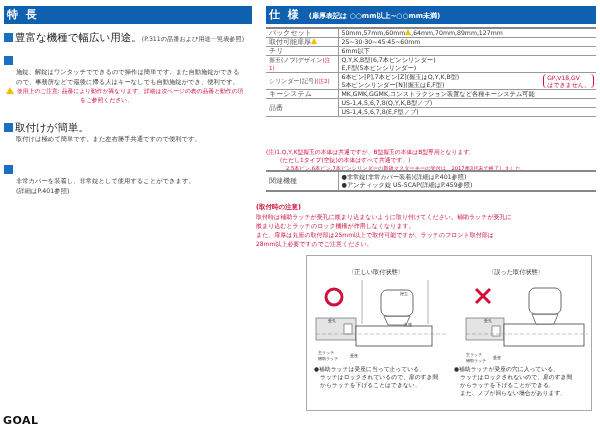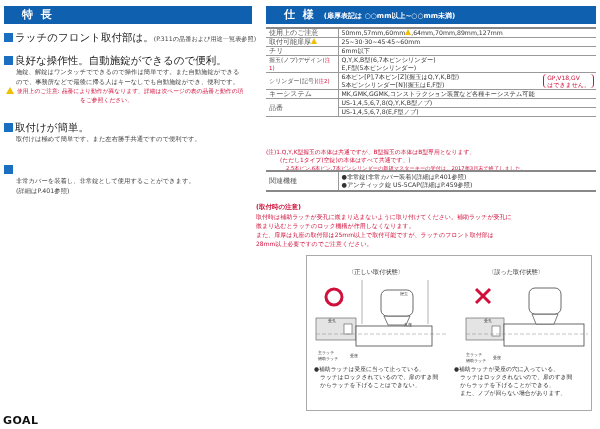--- a/index.html
+++ b/index.html
@@ -1,19 +1,19 @@
 <!DOCTYPE html>
 <html><head>
 <meta charset="utf-8">
 <style>
   * { box-sizing: border-box; margin: 0; padding: 0; }
   html, body { width: 600px; height: 429px; background: #ffffff; overflow: hidden; }
   body { font-family: "DejaVu Sans", "Liberation Sans", sans-serif; color: #333; position: relative; }
 
-  .hdr { position: absolute; top: 6px; height: 18px; background: #1060b0; color: #fff; font-size: 11px; line-height: 18px; padding-left: 18px; font-weight: bold; letter-spacing: 2px; }
+  .hdr { position: absolute; top: 6px; height: 18px; background: #1060b0; color: #fff; font-size: 11px; line-height: 18px; padding-left: 3px; font-weight: bold; letter-spacing: 2px; }
   .hdr-left { left: 4px; width: 248px; }
   .hdr-right { left: 266px; width: 330px; }
   .hdr .sub { font-weight: bold; font-size: 7px; letter-spacing: 0; margin-left: 8px; }
 
   .feat { position: absolute; left: 4px; width: 290px; }
   .feat-title { font-size: 10.5px; color: #222; line-height: 14px; white-space: nowrap; }
   .feat-title .sq { display: inline-block; width: 9px; height: 9px; background: #1a6fc0; margin-right: 2px; vertical-align: -1px; }
   .feat-title .ref { font-size: 6.2px; color: #444; }
   .feat-body { font-size: 6.3px; color: #444; line-height: 10px; padding-left: 12px; white-space: nowrap; }
   .warn { font-size: 5.8px; color: #d0103a; line-height: 9px; white-space: nowrap; padding-left: 2px; }
@@ -47,25 +47,25 @@
   .lbl { position: absolute; font-size: 4px; color: #333; white-space: nowrap; }
 
   .logo { position: absolute; left: 3px; top: 414px; font-size: 11px; font-weight: bold; color: #111; letter-spacing: 0.5px; }
 </style>
 </head>
 <body>
 
 <div class="hdr hdr-left"><span>特 長</span></div>
 
 <div class="feat" style="top:30px;">
-  <div class="feat-title"><span class="sq"></span><span>ラッチのフロント取付部は。</span><span class="ref">(P.311の品番および用途一覧表参照)</span></div>
+  <div class="feat-title"><span class="sq"></span><span>豊富な機種で幅広い用途。</span><span class="ref">(P.311の品番および用途一覧表参照)</span></div>
 </div>
 
 <div class="feat" style="top:53px;">
-  <div class="feat-title"><span class="sq"></span><span>良好な操作性。自動施錠ができるので便利。</span></div>
+  <div class="feat-title"><span class="sq"></span></div>
   <div class="feat-body">
     <div>施錠、解錠はワンタッチでできるので操作は簡単です。また自動施錠ができる</div>
     <div>ので、事務所などで最後に帰る人はキーなしでも自動施錠ができ、便利です。</div>
   </div>
   <div class="warn">
     <span class="tri"></span><span>使用上のご注意:</span> <span>品番により動作が異なります。詳細は次ページの表の品番と動作の項</span>
     <span class="indent">をご参照ください。</span>
   </div>
 </div>
 
@@ -84,21 +84,21 @@
   </div>
 </div>
 
 <div class="logo">GOAL</div>
 
 <div class="hdr hdr-right"><span>仕 様</span><span class="sub">(扉厚表記は ○○mm以上~○○mm未満)</span></div>
 
 <table class="spec">
   <tbody>
       <tr>
-    <td class="k">使用上のご注意</td>
+    <td class="k">バックセット</td>
     <td class="v"><span>50mm,57mm,60mm</span><span class="tri"></span><span>,64mm,70mm,89mm,127mm</span></td>
   </tr>
   <tr>
     <td class="k"><span>取付可能扉厚</span><span class="tri"></span></td>
     <td class="v">25~30·30~45·45~60mm</td>
   </tr>
   <tr>
     <td class="k">チリ</td>
     <td class="v">6mm以下</td>
   </tr>

